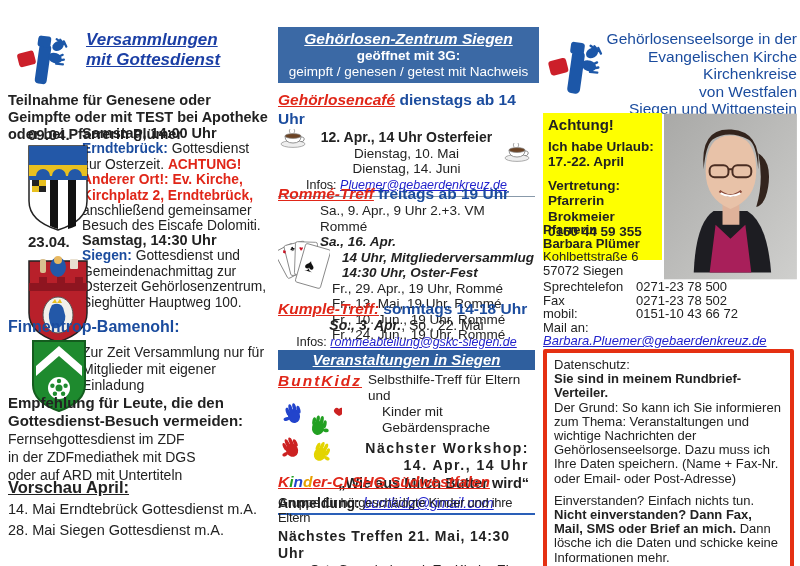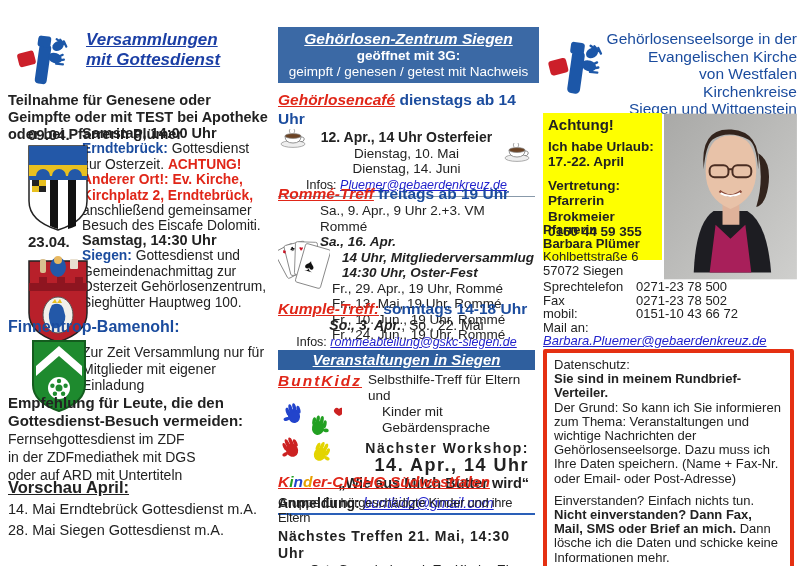--- a/index.html
+++ b/index.html
@@ -38,21 +38,21 @@
   .h-blue{color:#1b4c9e;font-weight:bold;}
   .m-line{font-size:13.5px;line-height:15.5px;}
   .m-center{text-align:center;}
   .infos{font-size:12.5px;text-align:center;line-height:16px;}
   .hr-gray{border-bottom:1.5px solid #8899aa;}
   .bluebar{background:#2f5f9e;color:#fff;text-align:center;font-size:15px;font-weight:bold;font-style:italic;text-decoration:underline;padding:1px 0 2px 0;}
   .bk-name{color:#e02618;font-weight:bold;font-style:italic;font-size:15.5px;letter-spacing:2px;text-decoration:underline;}
   .bk-desc{font-size:13.5px;line-height:16px;}
   .wk{text-align:right;padding-right:6px;font-weight:bold;}
   .wk .w1{font-size:14px;letter-spacing:1.5px;line-height:17px;}
-  .wk .w2{font-size:18px;letter-spacing:1.5px;line-height:17px;}
+  .wk .w2{font-size:14px;letter-spacing:1.5px;line-height:17px;}
   .wk .w3{font-size:14.5px;line-height:18px;}
   .anm{font-size:14px;font-weight:bold;border-bottom:2px solid #2a5fb8;padding-bottom:2px;}
   .kci-h{font-size:15.5px;font-weight:bold;font-style:italic;text-decoration:underline;color:#e02618;}
   .kci-desc{font-size:13px;line-height:15px;letter-spacing:-0.3px;}
   .kci-tr{font-size:14px;font-weight:bold;letter-spacing:0.8px;line-height:17px;}
   .kci-ort{font-size:13.5px;text-align:right;line-height:16px;}
   
   .rcol{left:543px;width:254px;}
   .org{font-size:15.5px;line-height:17.5px;font-weight:normal;color:#1b4c9e;text-align:right;}
   .ybox{background:#feff00;width:112px;padding:4px 3px 20px 5px;font-size:13.5px;line-height:15.5px;font-weight:bold;}
@@ -291,22 +291,22 @@
 
 </div>
 
 <div class="abs rcol" style="top:30px;">
   <svg class="abs" style="left:2px;top:8px" width="62" height="62" viewBox="0 0 58 58">
       <use href="#logo-hands-cross"></use>
     </svg>
   <div class="org">
     <div>Gehörlosenseelsorge in der</div>
     <div>Evangelischen Kirche</div>
+    <div>Kirchenkreise</div>
     <div>von Westfalen</div>
-    <div>Kirchenkreise</div>
     <div>Siegen und Wittgenstein</div>
   </div>
 </div>
 
 <div class="abs rcol" style="top:113px;display:flex;align-items:flex-start;">
   <div class="ybox">
     <div class="ach">Achtung!</div>
     <div style="margin-top:6px;">Ich habe Urlaub:</div>
     <div>17.-22. April</div>
     <div style="margin-top:8px;">Vertretung:</div>

